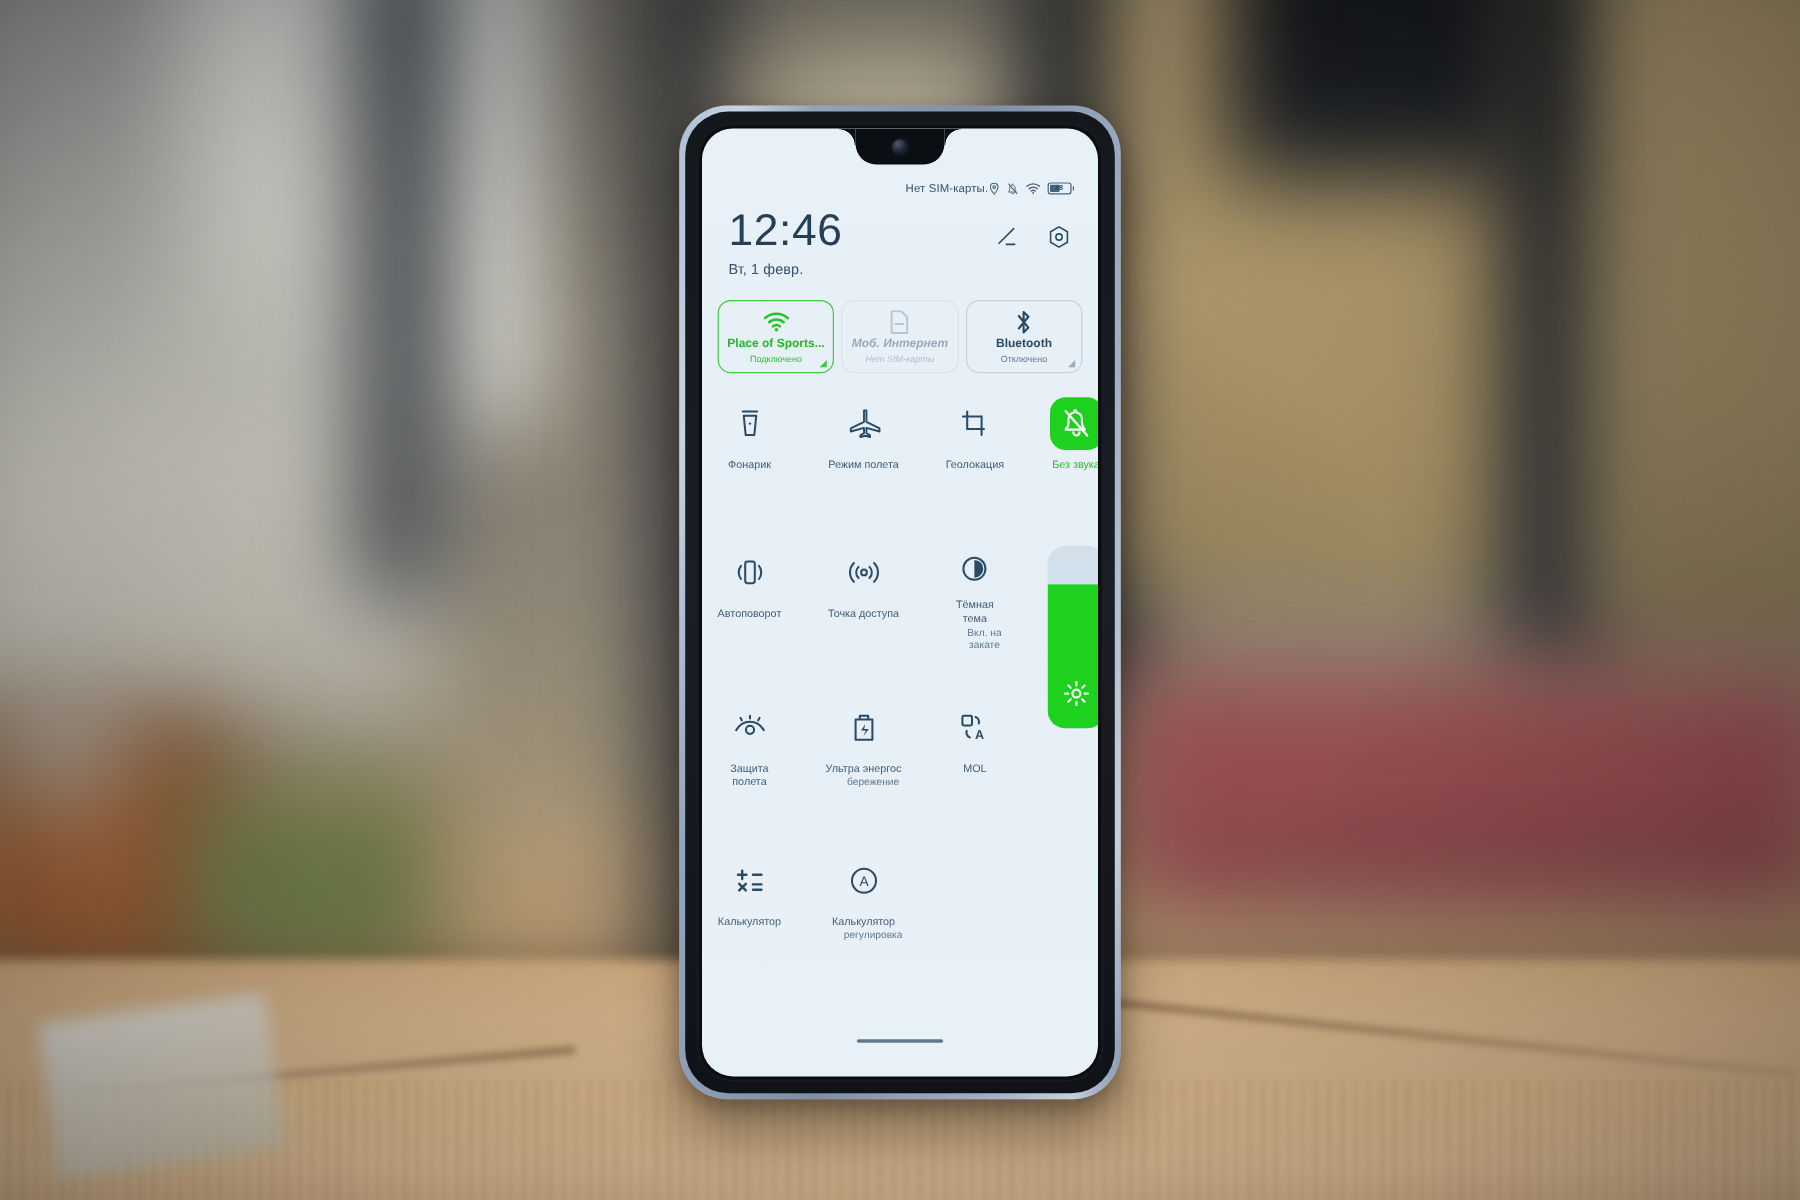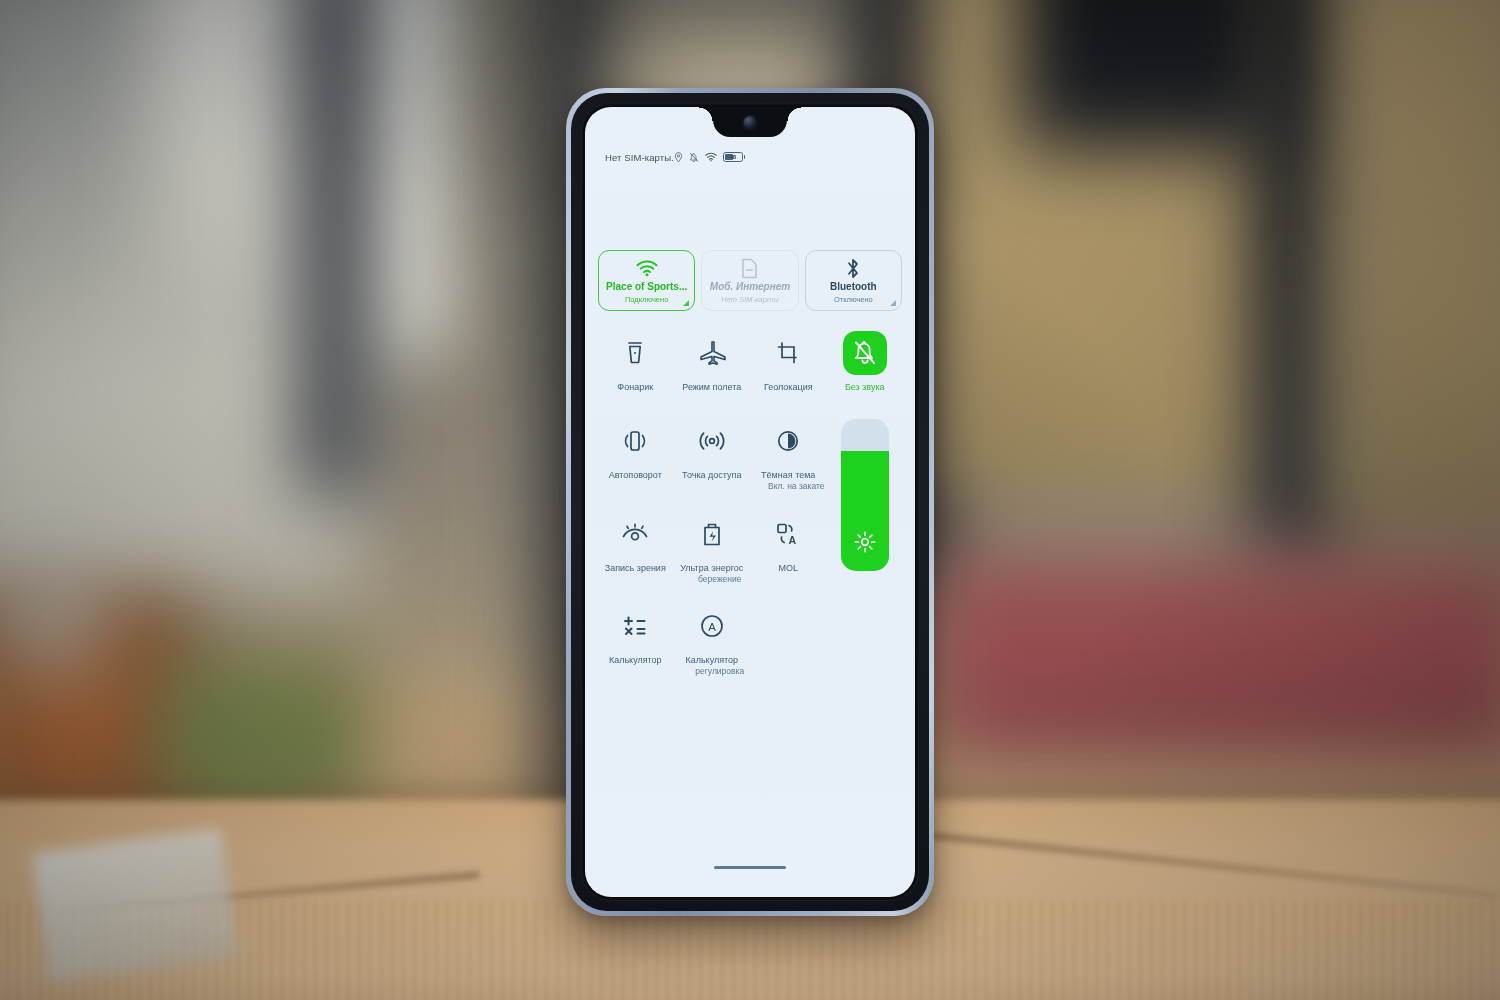--- a/index.html
+++ b/index.html
@@ -131,21 +131,21 @@
   #camera {
     position:absolute; left:50%; transform:translateX(-50%); top:9px;
     width:13px; height:13px; border-radius:50%;
     background:radial-gradient(circle at 35% 32%, #4d5a6b 0%, #1c2430 55%, #080b10 100%);
     box-shadow:0 0 0 1.5px #14181e;
   }
 
   
   #statusbar {
     position:absolute; top:42px; left:0; right:0; height:16px;
-    display:flex; align-items:center; justify-content:flex-start;
+    display:flex; align-items:center; justify-content:flex-end;
     padding:0 20px;
   }
   #status-left { font-size:9.5px; color:#37536c; letter-spacing:.1px; }
   #status-icons { display:flex; align-items:center; gap:6px; }
   .sicon { display:block; }
   #battery {
     display:flex; align-items:center; gap:1px;
   }
   #battery-body {
     width:20px; height:10px; border:1.2px solid #46637c; border-radius:2.5px;
@@ -193,21 +193,21 @@
   .corner-arrow {
     position:absolute; right:5px; bottom:4px;
     width:0; height:0; border-left:6px solid transparent; border-bottom:6px solid #93adc2;
   }
   .bigtile.active .corner-arrow { border-bottom-color:#3fca3f; }
 
   
   #grid {
     position:absolute; top:218px; left:13px; right:13px;
     display:grid; grid-template-columns:repeat(4,1fr);
-    row-gap:0; column-gap:2px;
+    row-gap:0; column-gap:2px;gap:36px;
   }
   .cell {
     display:flex; flex-direction:column; align-items:center;
     padding-top:6px;
   }
   .cell.r1 { height:88px; }
   .cell.r2 { height:93px; }
   .cell.r3 { height:92px; }
   .cell.r4 { height:92px; }
   .tile-icon {
@@ -313,20 +313,40 @@
             <span id="battery">
               <span id="battery-body">
                 <span id="battery-fill"></span>
                 <span id="battery-text">48</span>
               </span>
               <span id="battery-cap"></span>
             </span>
           </div>
         </div>
 
+        <div id="clockrow">
+          <div>
+            <div id="time">12:46</div>
+            <div id="date">Вт, 1 февр.</div>
+          </div>
+          <div id="clock-actions">
+            <span>
+              <svg width="21" height="21" viewBox="0 0 24 24">
+                <line x1="4" y1="18" x2="18" y2="4" stroke="#2b4a63" stroke-width="1.5" stroke-linecap="round"></line>
+                <line x1="11" y1="19" x2="19" y2="19" stroke="#2b4a63" stroke-width="1.5" stroke-linecap="round"></line>
+              </svg>
+            </span>
+            <span>
+              <svg width="21" height="21" viewBox="0 0 24 24">
+                <path d="M12 2.4 20 7v10l-8 4.6L4 17V7z" fill="none" stroke="#2b4a63" stroke-width="1.5" stroke-linejoin="round"></path>
+                <circle cx="12" cy="12" r="3" fill="none" stroke="#2b4a63" stroke-width="1.5"></circle>
+              </svg>
+            </span>
+          </div>
+        </div>
 
         <div id="bigtiles">
 
           <div class="bigtile active">
             <span class="bt-icon">
               <svg width="22" height="17" viewBox="0 0 22 17">
                 <path d="M1.5 5.2a14 14 0 0 1 19 0" fill="none" stroke="#22c522" stroke-width="2" stroke-linecap="round"></path>
                 <path d="M4.8 8.6a9.3 9.3 0 0 1 12.4 0" fill="none" stroke="#22c522" stroke-width="2" stroke-linecap="round"></path>
                 <path d="M8.1 12a4.6 4.6 0 0 1 5.8 0" fill="none" stroke="#22c522" stroke-width="2" stroke-linecap="round"></path>
                 <circle cx="11" cy="14.8" r="1.5" fill="#22c522"></circle>
@@ -462,21 +482,21 @@
               <svg width="28" height="24" viewBox="0 0 28 24">
                 <path d="M2.5 14.5C5 10 9.3 7.4 14 7.4s9 2.6 11.5 7.1" fill="none" stroke="currentColor" stroke-width="1.7" stroke-linecap="round"></path>
                 <circle cx="14" cy="14.2" r="3.4" fill="none" stroke="currentColor" stroke-width="1.7"></circle>
                 <g stroke="currentColor" stroke-width="1.7" stroke-linecap="round">
                   <line x1="14" y1="2.4" x2="14" y2="4.8"></line>
                   <line x1="6" y1="4.2" x2="7.2" y2="6.3"></line>
                   <line x1="22" y1="4.2" x2="20.8" y2="6.3"></line>
                 </g>
               </svg>
             </span>
-            <span class="tile-label">Запись зрения</span>
+            <span class="tile-label">Защита полета</span>
           </div>
 
           <div class="cell r3">
             <span class="tile-icon">
               <svg width="20" height="26" viewBox="0 0 20 26">
                 <path d="M3 6.5h14v17H3z" fill="none" stroke="currentColor" stroke-width="1.7" stroke-linejoin="round"></path>
                 <path d="M6.5 6.5V3.5h7v3" fill="none" stroke="currentColor" stroke-width="1.7" stroke-linejoin="round"></path>
                 <path d="M11 10.5 7.5 15.8h4L9.5 20.5l4.5-6h-3.8z" fill="currentColor"></path>
               </svg>
             </span>

